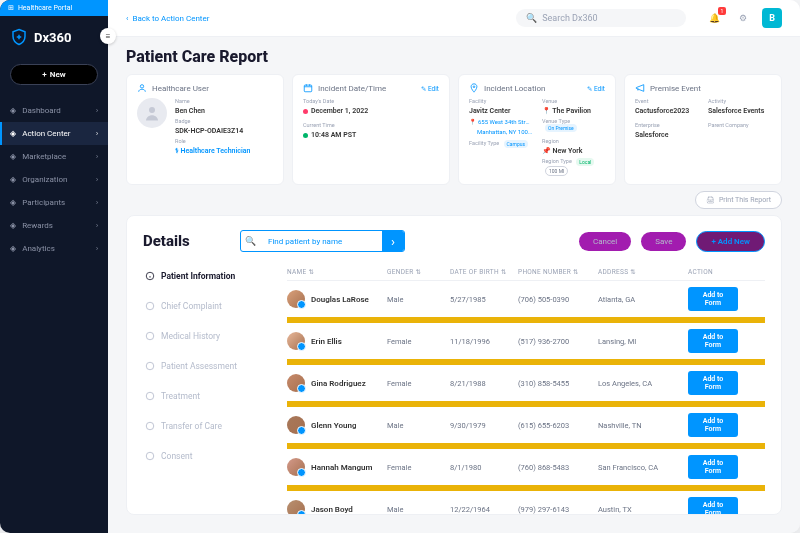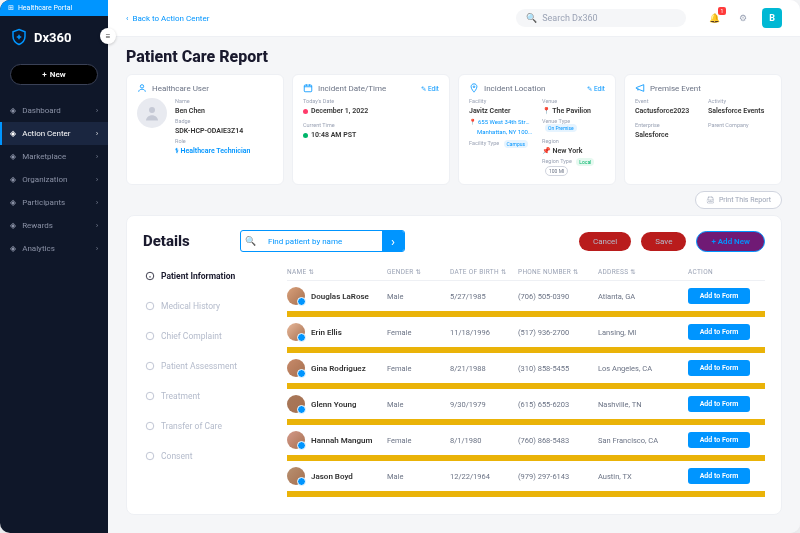--- a/index.html
+++ b/index.html
@@ -48,21 +48,21 @@
 .print-btn{border:1px solid #d0d4de;background:#fff;border-radius:12px;padding:4px 10px;font-size:7px;color:#9ba3b5;display:flex;align-items:center;gap:4px;cursor:pointer}
 .details{margin:0 18px 18px;background:#fff;border:1px solid #eef0f4;border-radius:8px;padding:14px 16px 8px;flex:1;overflow:hidden;display:flex;flex-direction:column}
 .details-head{display:flex;align-items:center;gap:10px;margin-bottom:12px}
 .details-title{font-size:15px;font-weight:800;color:#1a1a2e;margin-right:40px}
 .find-wrap{display:flex;border:1px solid #0095ff;border-radius:3px;overflow:hidden;height:22px}
 .find-wrap input{border:none;outline:none;padding:0 6px;font-size:8px;width:120px;color:#0095ff}
 .find-wrap input::placeholder{color:#0095ff}
 .find-btn{width:22px;background:#0095ff;color:#fff;border:none;display:flex;align-items:center;justify-content:center;cursor:pointer}
 .spacer{flex:1}
 .pill{border-radius:12px;padding:5px 14px;font-size:8px;border:none;cursor:pointer}
-.pill.ghost{background:#b91c1c;color:#b4bbcb}
+.pill.ghost{background:#a21caf;color:#b4bbcb}
 .pill.add{background:#701a75;border:1px solid #0095ff;color:#0095ff;font-weight:600}
 .body{display:flex;gap:14px;flex:1;min-height:0}
 .tabs{display:flex;flex-direction:column;gap:10px;padding-top:2px;width:130px}
 .tab{display:flex;align-items:center;gap:6px;padding:5px 2px;font-size:8.5px;color:#b4bbcb;cursor:pointer}
 .tab.active{color:#1a1a2e;font-weight:700}
 .tab svg{width:10px;height:10px}
 .table{flex:1;min-width:0;display:flex;flex-direction:column}
 .thead{display:flex;align-items:center;padding:4px 0;border-bottom:1px solid #eef0f4}
 .th{font-size:6.5px;color:#9ba3b5;text-transform:uppercase;letter-spacing:.3px;display:flex;align-items:center;gap:2px}
 .c-name{width:100px}
@@ -70,21 +70,21 @@
 .c-dob{width:68px}
 .c-phone{width:80px}
 .c-addr{width:90px}
 .c-action{width:62px}
 .trow{display:flex;align-items:center;padding:6px 0;border-bottom:6px solid #eab308}
 .p-name{display:flex;align-items:center;gap:6px;width:100px}
 .p-av{width:18px;height:18px;border-radius:50%;background:linear-gradient(135deg,#d9a07a,#b87454);position:relative;flex-shrink:0}
 .p-av::after{content:"";position:absolute;right:-1px;bottom:-1px;width:7px;height:7px;background:#0095ff;border:1px solid #fff;border-radius:50%}
 .p-name span{font-size:8px;font-weight:600;white-space:nowrap;overflow:hidden;text-overflow:ellipsis}
 .td{font-size:7.5px;color:#6b7385}
-.add-form{background:#0095ff;color:#fff;border:none;border-radius:3px;padding:4px 8px;font-size:7px;font-weight:600;cursor:pointer;width:62px}
+.add-form{background:#0095ff;color:#fff;border:none;border-radius:3px;padding:4px 8px;font-size:7px;font-weight:600;cursor:pointer;width:50px}
 </style>
 </head>
 <body>
 
 <div class="app">
   <aside class="sidebar">
     <div class="portal-tag">
       <span>⊞</span>
       <span>Healthcare Portal</span>
     </div>
@@ -290,27 +290,27 @@
               <svg viewBox="0 0 24 24" fill="none" stroke="currentColor" stroke-width="2">
                 <circle cx="12" cy="12" r="9"></circle>
                 <path d="M12 8v.01M12 12v4"></path>
               </svg>
               <span>Patient Information</span>
             </div>
             <div class="tab">
               <svg viewBox="0 0 24 24" fill="none" stroke="currentColor" stroke-width="2">
                 <circle cx="12" cy="12" r="9"></circle>
               </svg>
+              <span>Chief Complaint</span>
+            </div>
+            <div class="tab">
+              <svg viewBox="0 0 24 24" fill="none" stroke="currentColor" stroke-width="2">
+                <circle cx="12" cy="12" r="9"></circle>
+              </svg>
               <span>Medical History</span>
-            </div>
-            <div class="tab">
-              <svg viewBox="0 0 24 24" fill="none" stroke="currentColor" stroke-width="2">
-                <circle cx="12" cy="12" r="9"></circle>
-              </svg>
-              <span>Chief Complaint</span>
             </div>
             <div class="tab">
               <svg viewBox="0 0 24 24" fill="none" stroke="currentColor" stroke-width="2">
                 <circle cx="12" cy="12" r="9"></circle>
               </svg>
               <span>Patient Assessment</span>
             </div>
             <div class="tab">
               <svg viewBox="0 0 24 24" fill="none" stroke="currentColor" stroke-width="2">
                 <circle cx="12" cy="12" r="9"></circle>

